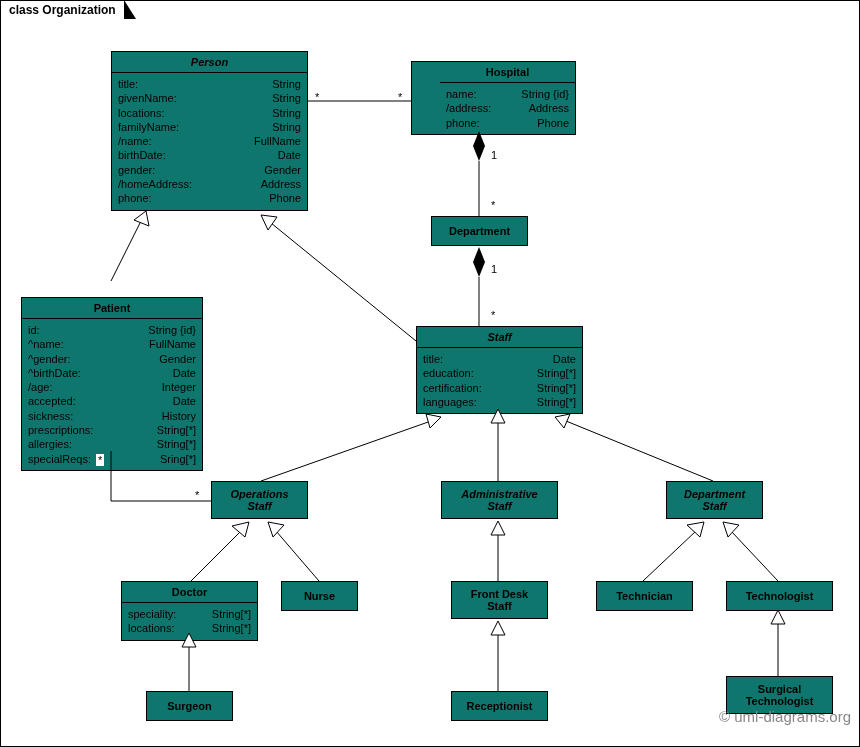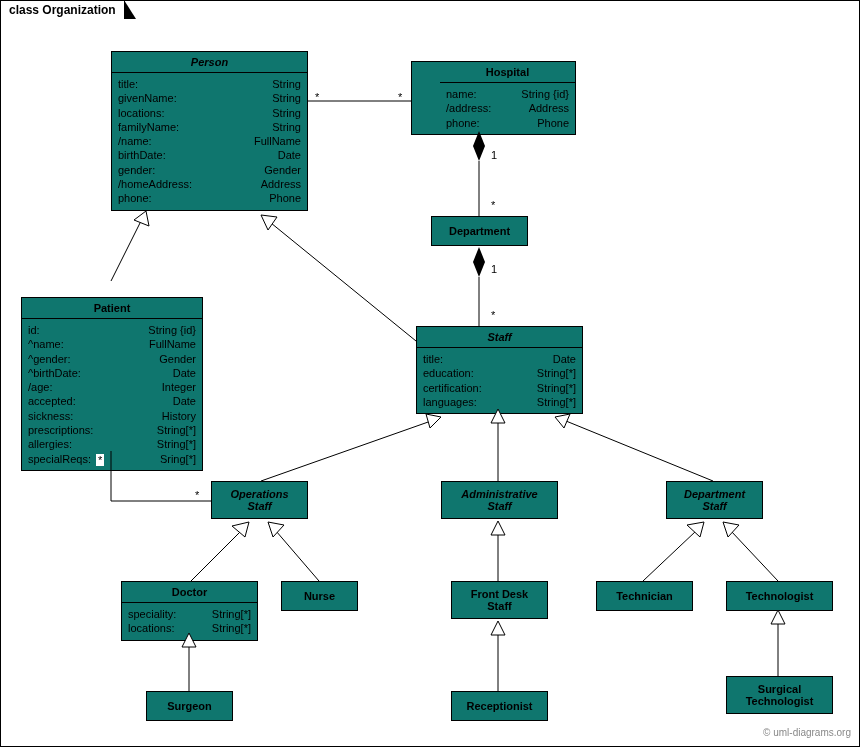--- a/index.html
+++ b/index.html
@@ -76,22 +76,22 @@
   }
   .mult {
     position: absolute;
     font-size: 11px;
     background: white;
     padding: 0 2px;
   }
   .watermark {
     position: absolute;
     right: 8px;
-    bottom: 8px;
-    font-size: 10px;
+    bottom: 21px;
+    font-size: 15px;
     color: #888;
   }
 </style>
 </head>
 <body>
 
 <div class="container">
   <div class="package-tab">
     <span>class Organization</span>
   </div>

